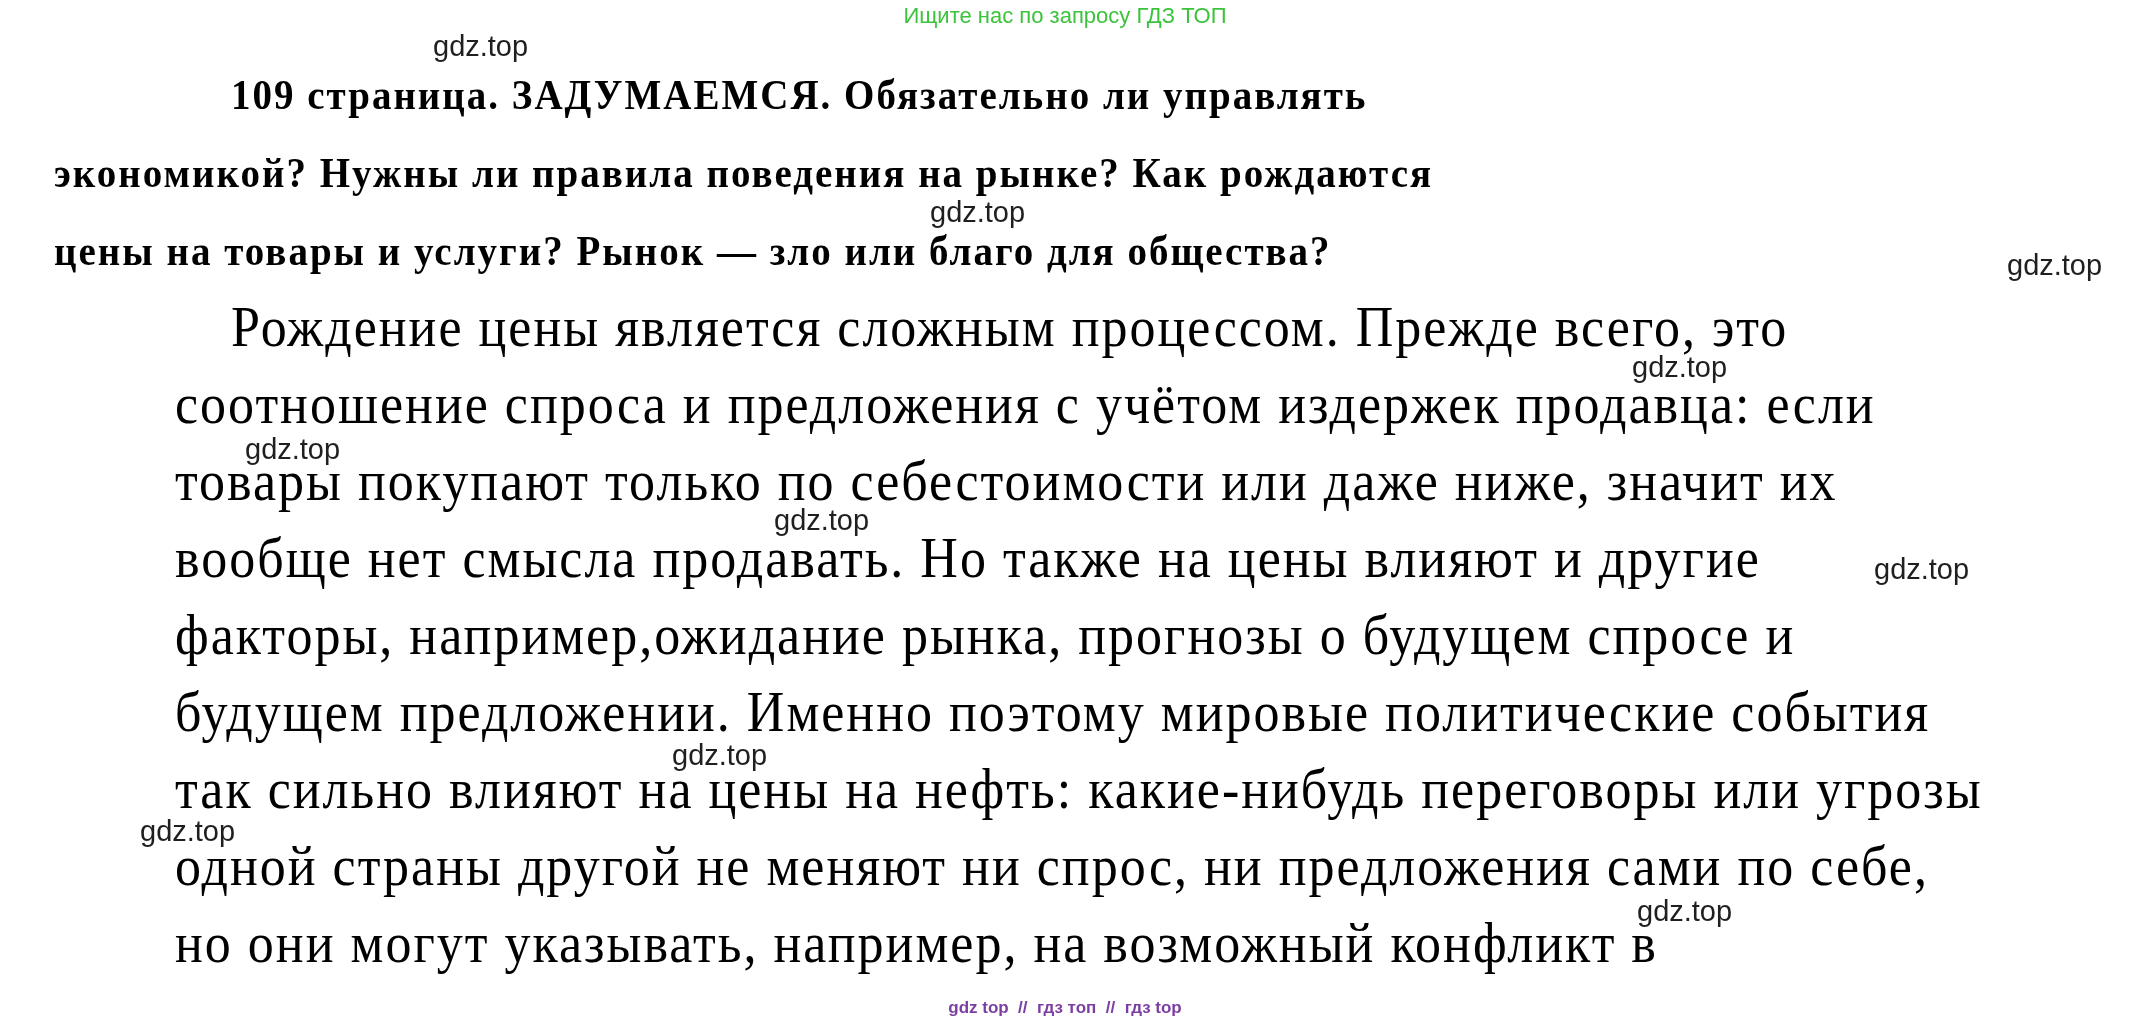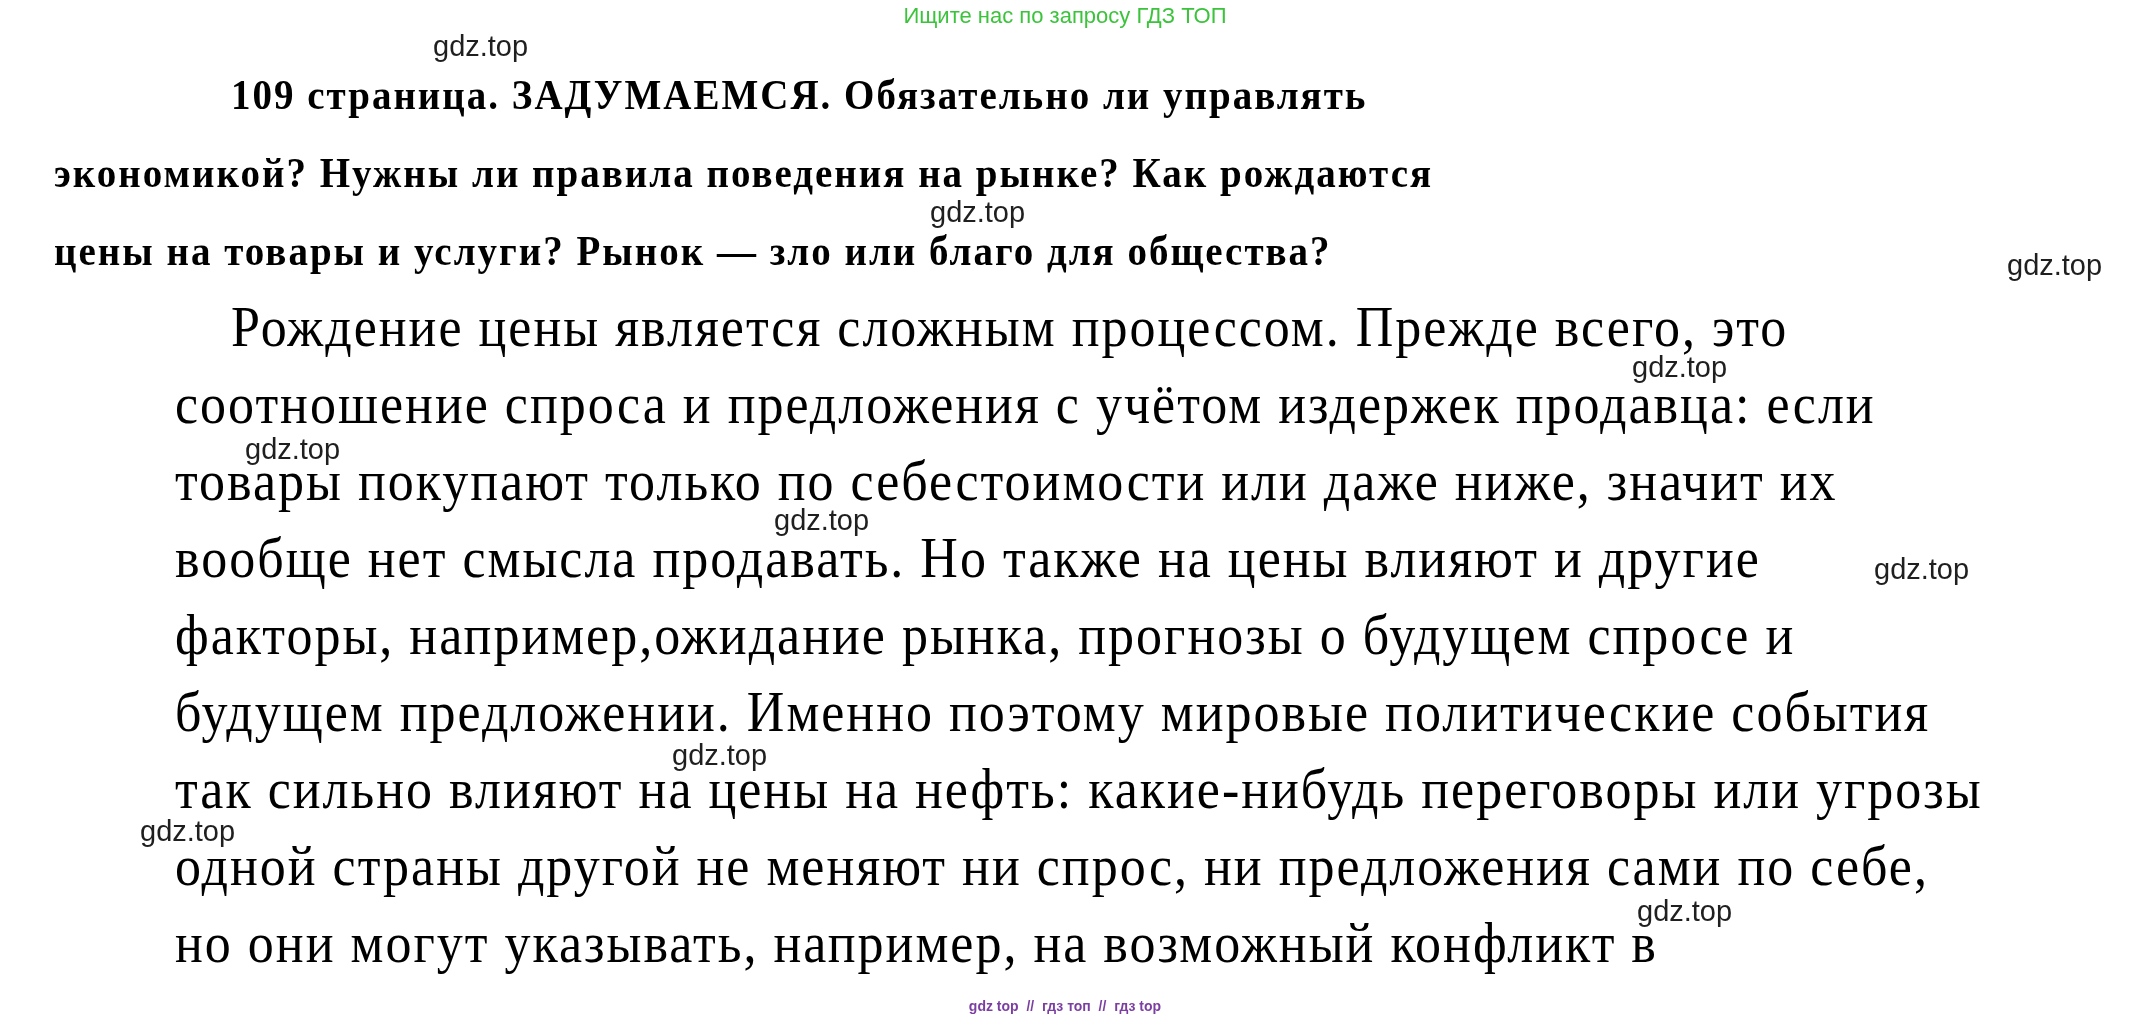--- a/index.html
+++ b/index.html
@@ -62,21 +62,21 @@
     transform: scaleY(1.10);
     transform-origin: 0 50%;
   }
   .bline.first { padding-left: 56px; }
   .footer {
     position: absolute;
     top: 998px; left: 0;
     width: 100%;
     text-align: center;
     font-family: "Liberation Sans", sans-serif;
-    font-size: 14px;
+    font-size: 17px;
     font-weight: 700;
     color: #7b3fa2;
     white-space: pre;
   }
 </style>
 </head>
 <body>
 
 <div class="page">
 

